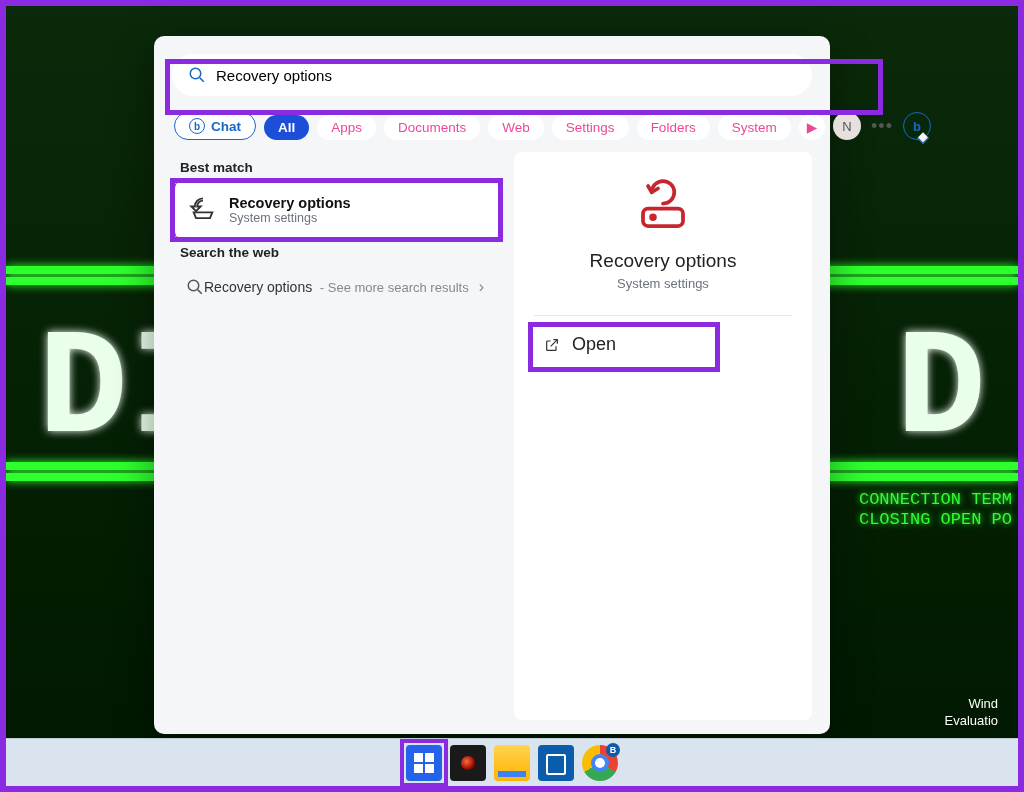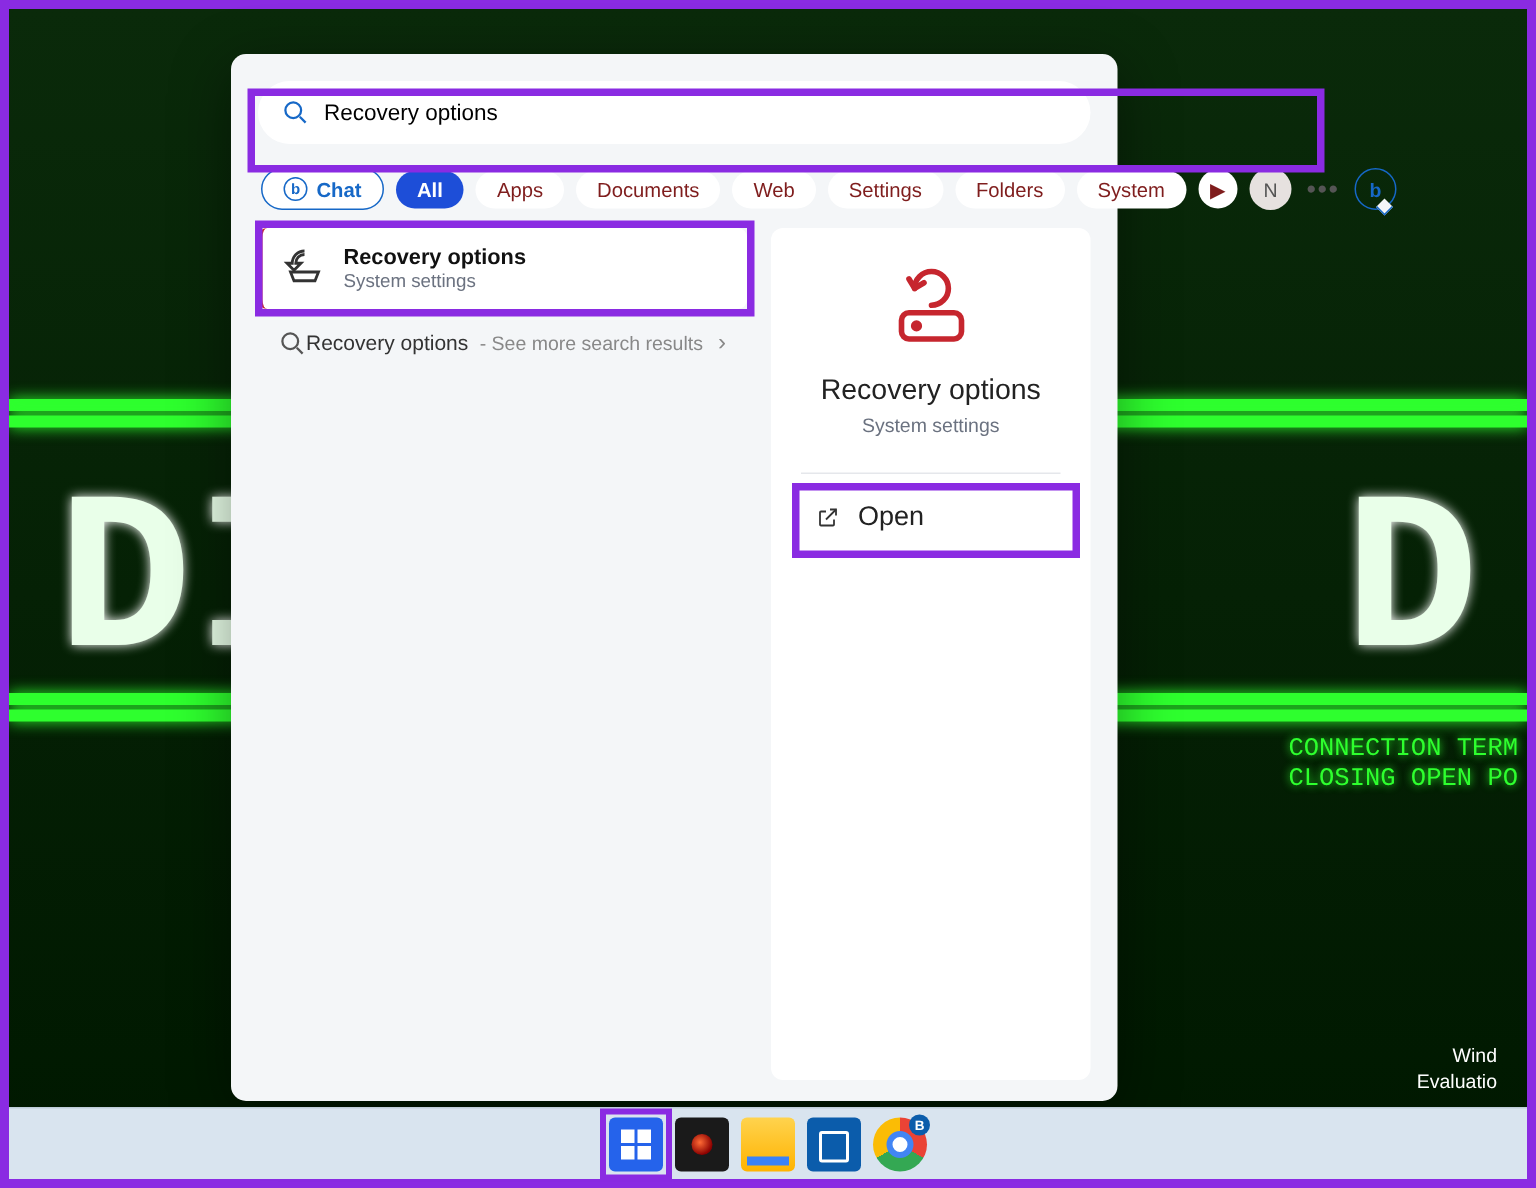--- a/index.html
+++ b/index.html
@@ -44,29 +44,29 @@
   .tbicon.explorer::after{content:"";position:absolute;bottom:4px;left:4px;right:4px;height:6px;background:#3b82f6;}
   .tbicon.store{ background:#0b5cab; position:relative;}
   .tbicon.store::before{content:"";position:absolute;top:9px;left:8px;right:8px;bottom:6px;border:2px solid #fff;border-radius:2px;}
   .tbicon.chrome{ background:#fff; border-radius:50%; position:relative;
     background:conic-gradient(#ea4335 0 120deg,#34a853 120deg 240deg,#fbbc05 240deg 360deg);
   }
   .tbicon.chrome::after{content:"";position:absolute;inset:9px;background:#fff;border-radius:50%;border:4px solid #4285f4;}
   .chrome-badge{position:absolute;top:-2px;right:-2px;width:14px;height:14px;background:#0b5cab;color:#fff;border-radius:50%;font-size:9px;display:flex;align-items:center;justify-content:center;font-weight:bold;}
 
   
-  .flyout { position:absolute; left:148px; top:30px; width:591px; height:698px; background:#f4f6f8; border-radius:10px; box-shadow:0 10px 40px rgba(0,0,0,.4); display:flex; flex-direction:column; padding:18px 18px 14px 18px; }
+  .flyout { position:absolute; left:148px; top:30px; width:676px; height:698px; background:#f4f6f8; border-radius:10px; box-shadow:0 10px 40px rgba(0,0,0,.4); display:flex; flex-direction:column; padding:18px 18px 14px 18px; }
 
   .searchbar { height:42px; background:#fff; border-radius:21px; display:flex; align-items:center; padding:0 16px; gap:10px; }
   .searchbar svg{ width:18px; height:18px; stroke:#1668c7; fill:none; stroke-width:2;}
   .searchbar input{ border:none; outline:none; font-size:15px; flex:1; background:transparent; }
   .hl-search{ position:absolute; left:11px; top:23px; width:718px; height:56px; border:5px solid #8A2BE2; pointer-events:none; }
 
-  .pills{ display:flex; align-items:center; gap:8px; margin-top:16px; padding:0 2px; }
-  .pill{ padding:5px 14px; background:#fff; border-radius:16px; font-size:13.5px; color:#7f1d1d; display:flex; align-items:center; gap:6px; cursor:pointer;}
+  .pills{ display:flex; align-items:flex-end; gap:8px; margin-top:16px; padding:0 2px; }
+  .pill{ padding:5px 14px; background:#fff; border-radius:16px; font-size:13.5px; color:#ec4899; display:flex; align-items:center; gap:6px; cursor:pointer;}
   .pill.chat{ border:1.5px solid #1668c7; color:#1668c7; font-weight:600;}
   .pill.chat .bico{ width:16px;height:16px;border:1.8px solid #1668c7;border-radius:50%;position:relative;}
   .pill.chat .bico::after{content:"b";position:absolute;inset:0;display:flex;align-items:center;justify-content:center;font-size:10px;font-weight:bold;}
   .pill.all{ background:#1d4ed8; color:#fff; font-weight:600;}
   .pill.arrow{ padding:5px 8px; }
   .rightctl{ margin-left:auto; display:flex; align-items:center; gap:10px;}
   .circN{ width:28px;height:28px;border-radius:50%;background:#e6e1df;color:#555;display:flex;align-items:center;justify-content:center;font-size:13px;}
   .dots{ font-size:18px; color:#555; letter-spacing:1px;}
   .bingbubble{ width:28px;height:28px;border:1.8px solid #1668c7;border-radius:50%;position:relative;}
   .bingbubble::before{content:"b";position:absolute;inset:0;display:flex;align-items:center;justify-content:center;color:#1668c7;font-weight:bold;font-size:13px;}
@@ -146,35 +146,37 @@
       <div class="pill arrow">▶</div>
       <div class="rightctl">
         <div class="circN">N</div>
         <div class="dots">•••</div>
         <div class="bingbubble"></div>
       </div>
     </div>
 
     <div class="body">
       <div class="leftcol">
+        <div class="section-label">Best match</div>
 
         <div class="bestmatch">
           <div class="hl-bm"></div>
           <div class="bmicon">
             <svg viewBox="0 0 24 24" fill="none" stroke="#333" stroke-width="1.6">
                 <path d="M4 14h16l-2 5H6z"></path>
                 <path d="M12 4a5 5 0 0 0-5 5h3L6 13 2 9h3a7 7 0 0 1 7-7"></path>
               </svg>
           </div>
           <div>
             <div class="bm-title">Recovery options</div>
             <div class="bm-sub">System settings</div>
           </div>
         </div>
 
+        <div class="section-label">Search the web</div>
 
         <div class="webrow">
           <svg class="sico" viewBox="0 0 24 24">
               <circle cx="10" cy="10" r="7"></circle>
               <path d="m21 21-5.2-5.2"></path>
             </svg>
           <div>
             <span class="web-main">Recovery options</span><span class="web-sub"> - <span>See more search results</span></span>
           </div>
           <div class="chev">›</div>

